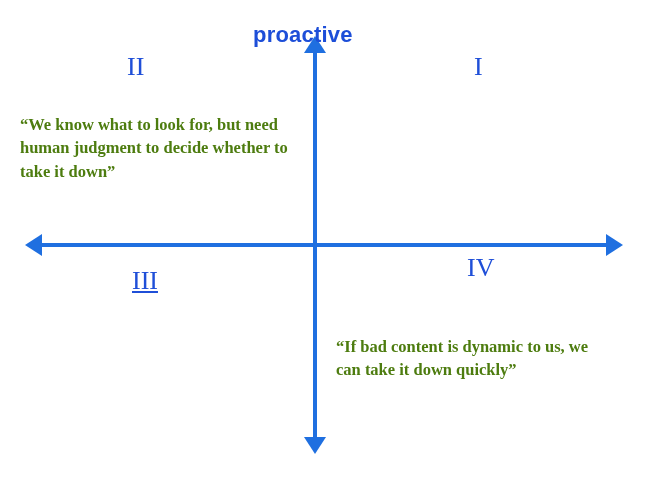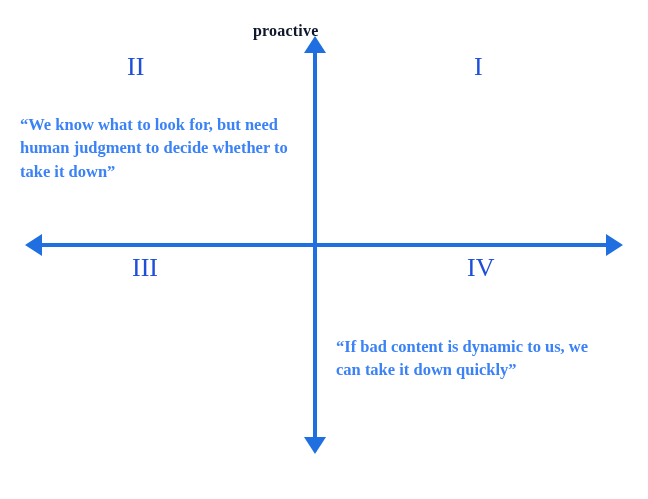--- a/index.html
+++ b/index.html
@@ -66,24 +66,24 @@
     left: 606px;
     top: 234px;
     border-top: 11px solid transparent;
     border-bottom: 11px solid transparent;
     border-left: 17px solid #1f6fe0;
   }
 
   
   .axis-label {
     position: absolute;
-    font-family: Liberation Serif, serif;
+    font-family: Liberation Sans, sans-serif;
     font-weight: bold;
-    font-size: 16px;
-    color: #0f172a;
+    font-size: 22px;
+    color: #1d4ed8;
     white-space: nowrap;
     letter-spacing: 0.2px;
   }
   .label-proactive {
     left: 253px;
     top: 22px;
   }
   .label-reactive {
     left: 258px;
     top: 452px;
@@ -100,31 +100,31 @@
   
   .numeral {
     position: absolute;
     font-family: "Liberation Serif", serif;
     font-size: 26px;
     color: #1f4fd8;
     white-space: nowrap;
   }
   .numeral-i   { left: 474px; top: 52px; }
   .numeral-ii  { left: 127px; top: 52px; }
-  .numeral-iii { left: 132px; top: 253px; }
+  .numeral-iii { left: 132px; top: 266px; text-decoration: underline; }
   .numeral-iv  { left: 467px; top: 253px; }
 
   
   .quote {
     position: absolute;
     font-family: "Liberation Serif", serif;
     font-weight: bold;
     font-size: 16.5px;
     line-height: 1.42;
-    color: #3b82f6;
+    color: #4d7c0f;
   }
   .quote-i   { left: 326px; top: 118px; width: 270px; }
   .quote-ii  { left: 20px;  top: 113px; width: 290px; }
   .quote-iii { left: 20px;  top: 330px; width: 290px; }
   .quote-iv  { left: 336px; top: 335px; width: 266px; }
 </style>
 </head>
 <body>
 
 <div id="diagram">

